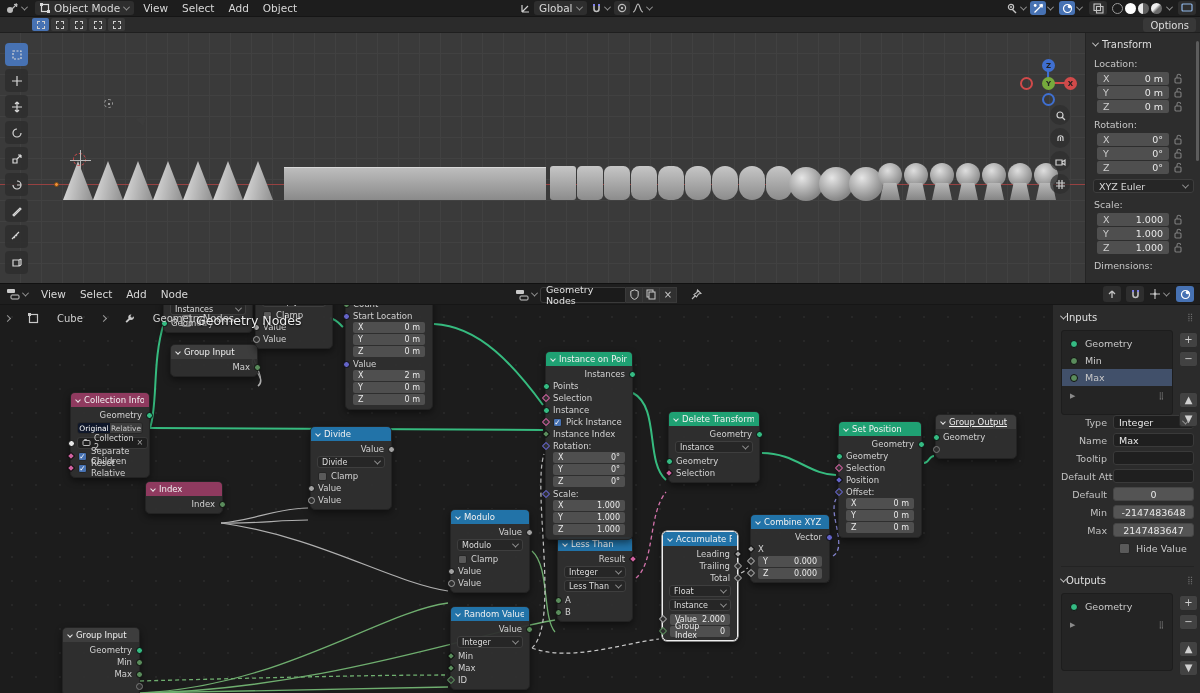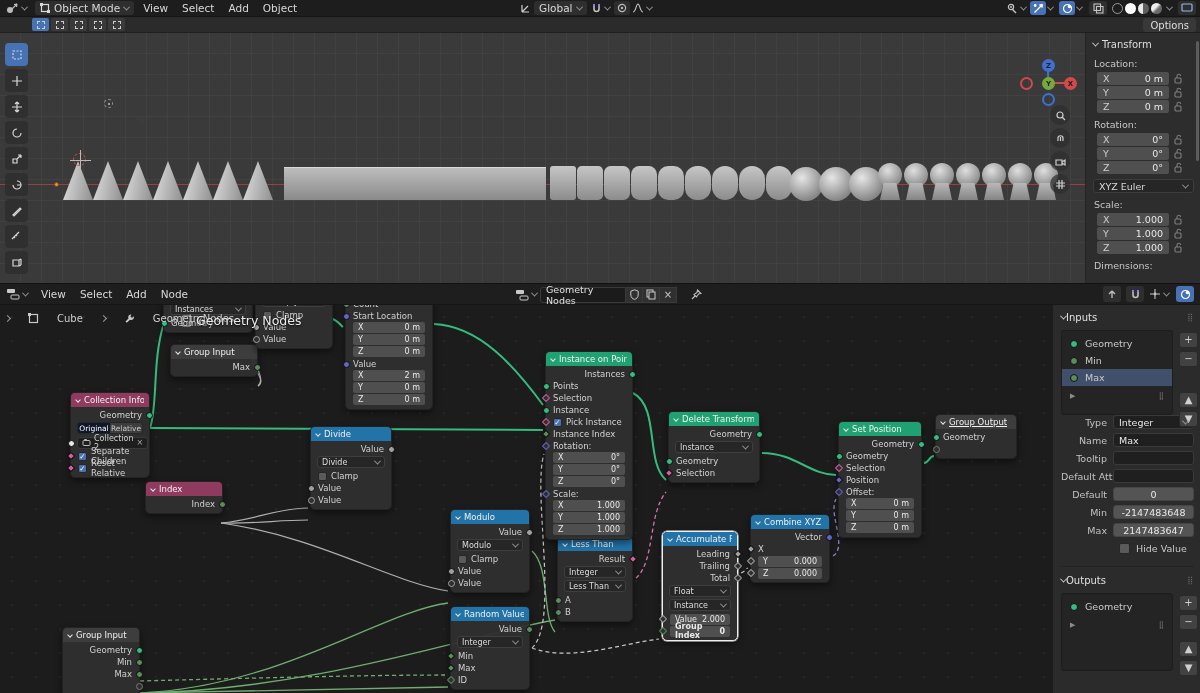--- a/index.html
+++ b/index.html
@@ -944,21 +944,21 @@
         </div>
         <div class="nrow" style="height: 12px; padding: 0px;">
           <span class="sock l dia" style="background: rgb(47, 47, 47); border-color: rgb(161, 161, 161);"></span>
           <div class="slab" style="flex: 1 1 0%; margin: 0px 7px; height: 11px;">
             <span>Value</span>
             <span>2.000</span>
           </div>
         </div>
         <div class="nrow" style="height: 12px; padding: 0px;">
           <span class="sock l dia" style="background: rgb(47, 47, 47); border-color: rgb(90, 140, 92);"></span>
-          <div class="slab" style="flex: 1 1 0%; margin: 0px 7px; height: 11px; font-weight: bold;">
+          <div class="slab" style="flex: 1 1 0%; margin: 0px 7px; height: 11px;">
             <span>Group Index</span>
             <span>0</span>
           </div>
         </div>
       </div>
       <div class="node" style="left: 750px; top: 209px; width: 80px;">
         <div class="nhead hc-blue">
           <span class="hchev"></span>
           <span style="white-space: nowrap; overflow: hidden;">Combine XYZ</span>
         </div>

